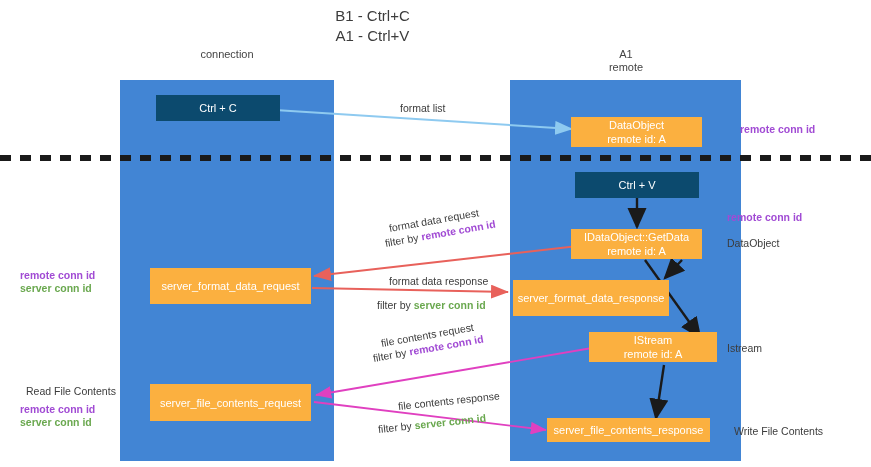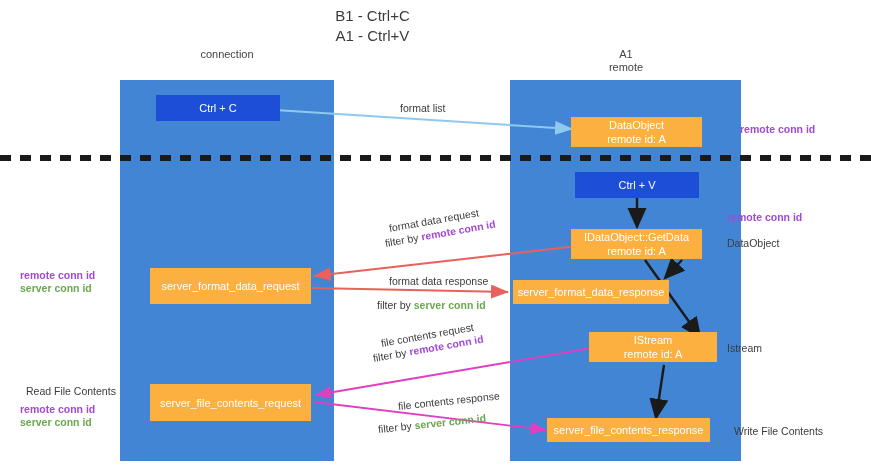--- a/index.html
+++ b/index.html
@@ -28,21 +28,21 @@
     text-align:center;font-size:15px;color:#3c3c3c;line-height:20px;
   }
   .title span{display:block;}
 
   .node{
     position:absolute;box-sizing:border-box;
     display:flex;flex-direction:column;align-items:center;justify-content:center;
     color:#ffffff;font-size:11px;line-height:14px;text-align:center;
     padding:3px 4px;
   }
-  .node.green{background:#1d4ed8;}
+  .node.green{background:#0c4a6e;}
   .node.orange{background:#fbb040;}
   .node .sub{display:block;}
 
   .side-note{
     position:absolute;font-size:10.5px;color:#3c3c3c;line-height:13px;
   }
   .remote-id{color:#a14bd4;font-weight:bold;}
   .server-id{color:#6aa84f;font-weight:bold;}
 
   .edge-label{
@@ -133,21 +133,21 @@
 
   <div class="node green" style="left:575px;top:172px;width:124px;height:26px;">
     <span>Ctrl + V</span>
   </div>
 
   <div class="node orange" style="left:571px;top:229px;width:131px;height:30px;">
     <span>IDataObject::GetData</span>
     <span class="sub">remote id: A</span>
   </div>
 
-  <div class="node orange" style="left:513px;top:280px;width:156px;height:24px;">
+  <div class="node orange" style="left:513px;top:280px;width:156px;height:36px;">
     <span>server_format_data_response</span>
   </div>
 
   <div class="node orange" style="left:589px;top:332px;width:128px;height:30px;">
     <span>IStream</span>
     <span class="sub">remote id: A</span>
   </div>
 
   <div class="node orange" style="left:547px;top:418px;width:163px;height:24px;">
     <span>server_file_contents_response</span>

